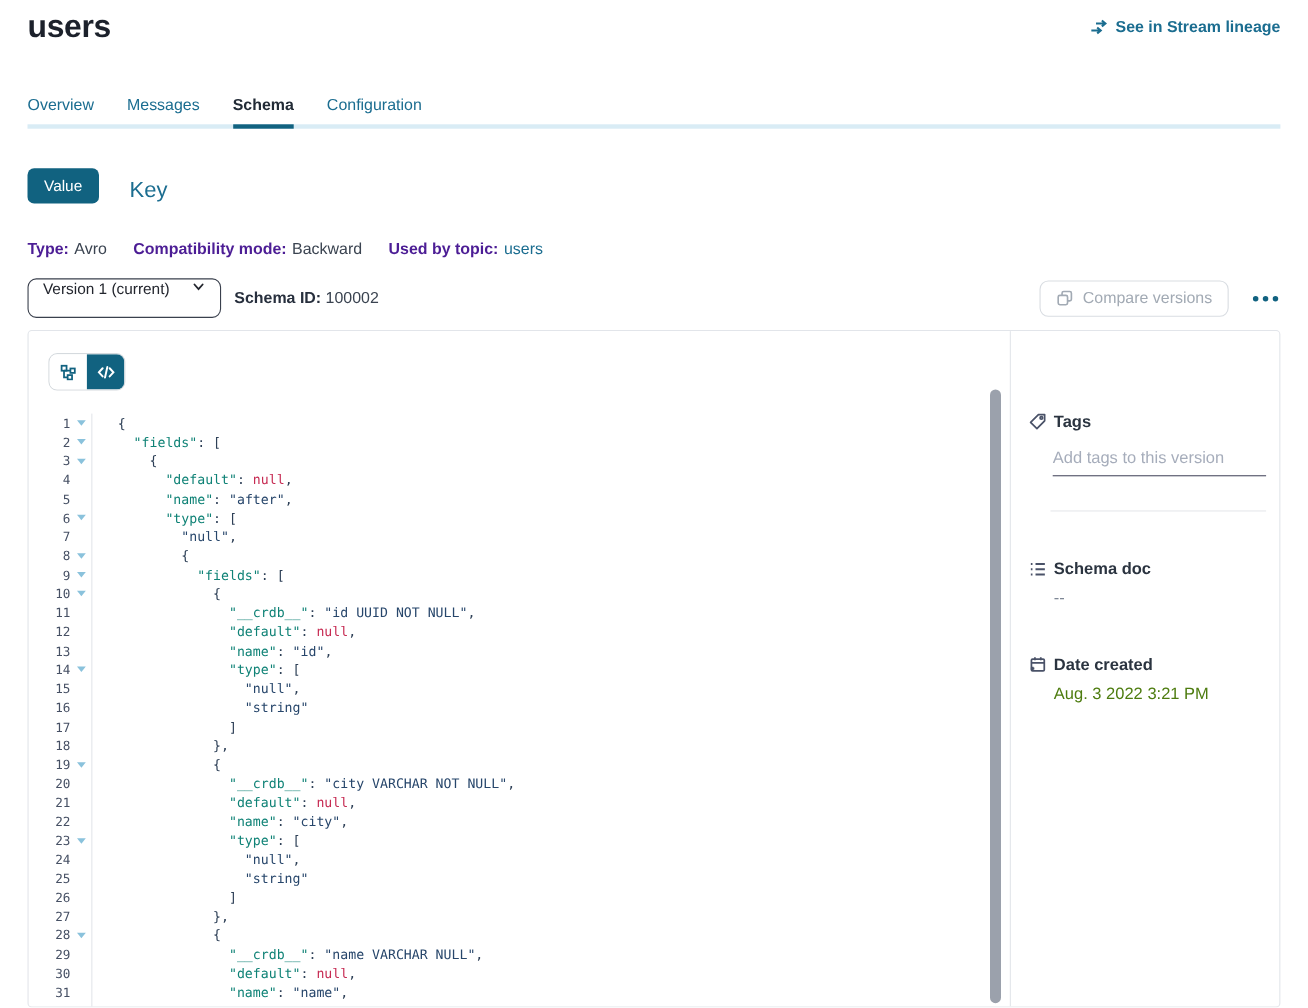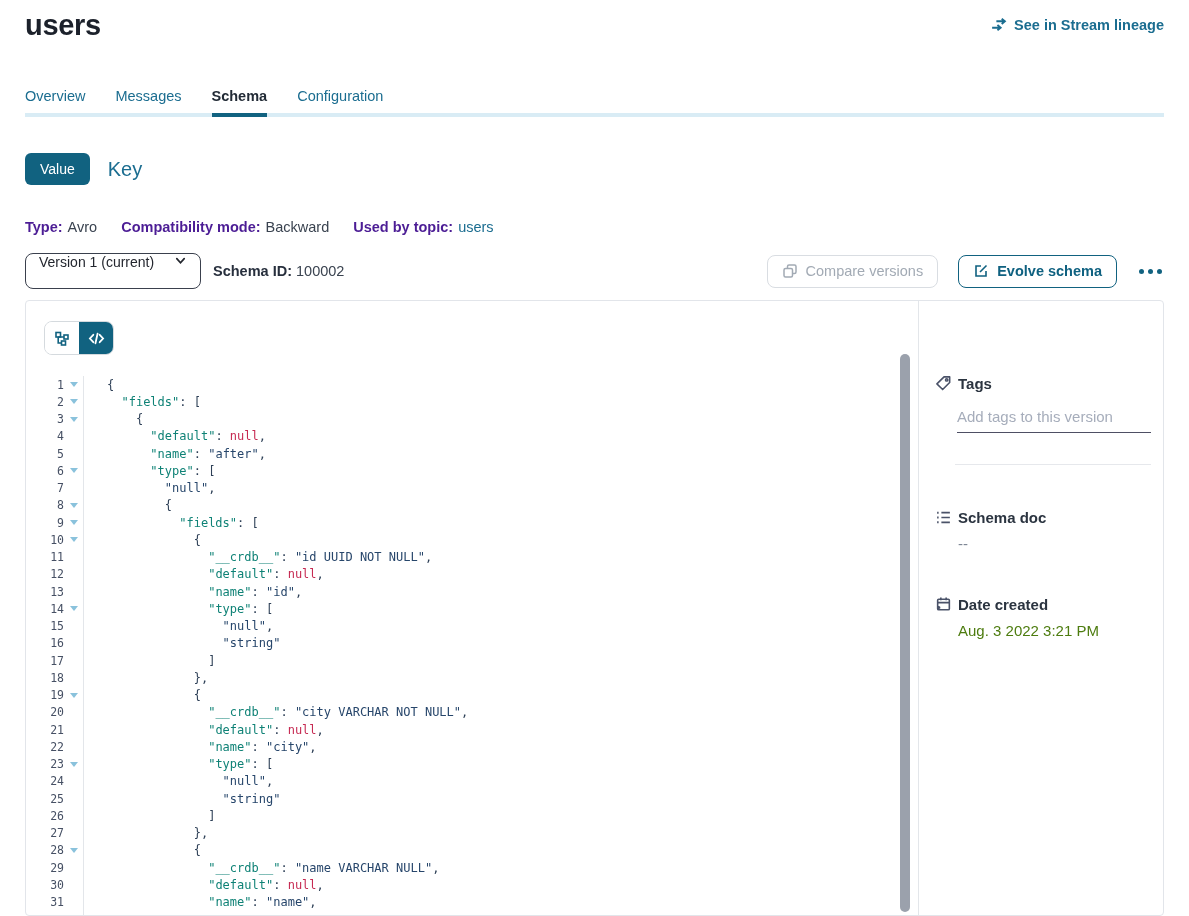--- a/index.html
+++ b/index.html
@@ -12,21 +12,21 @@
   .title { font-size: 29px; font-weight: 800; color: #1c212b; letter-spacing: -0.3px; }
   .lineage { display: flex; align-items: flex-end; gap: 7px; color: var(--link,#1b6d90); font-size: 14.5px; font-weight: 700; text-decoration: none; margin-top: 7px; cursor: pointer; }
 
   
   .tabs { position: relative; display: flex; gap: 30px; margin-top: 46px; }
   .tabs .track { position: absolute; left: 0; right: 0; bottom: 0; height: 4px; background: #d9ecf5; }
   .tab { position: relative; z-index: 1; font-size: 14.5px; padding-bottom: 9px; color: var(--link,#1b6d90); font-weight: 500; cursor: pointer; border-bottom: 4px solid transparent; }
   .tab.active { color: #222b36; font-weight: 600; border-bottom-color: var(--accent,#116280); }
 
   
-  .vk { display: flex; align-items: center; gap: 18px; margin-top: 36px; }
+  .vk { display: flex; align-items: flex-end; gap: 28px; margin-top: 36px; }
   .btn-value { background: var(--accent,#116280); color: #fff; font-size: 14px; padding: 8px 15px; border: none; border-radius: 6px; cursor: pointer; font-family: inherit; }
   .btn-key { color: var(--link,#1b6d90); font-size: 20px; font-weight: 500; background: none; border: none; cursor: pointer; font-family: inherit; }
 
   
   .meta { display: flex; gap: 24px; margin-top: 34px; font-size: 14.5px; }
   .meta b { color: #4c1d95; font-weight: 700; }
   .meta span.v { color: #3a4350; margin-left: 5px; }
   .meta a { color: var(--link,#1b6d90); text-decoration: none; margin-left: 5px; cursor: pointer; }
 
   
@@ -126,29 +126,20 @@
     </div>
     <div class="right">
       <button class="btn ghost">
         <span style="display:flex">
           <svg width="16" height="16" viewBox="0 0 16 16" fill="none" stroke="#a2aab4" stroke-width="1.5">
               <rect x="5.5" y="2" width="8.5" height="8.5" rx="1.5"></rect>
               <rect x="2" y="5.5" width="8.5" height="8.5" rx="1.5" fill="#fff"></rect>
             </svg>
         </span>
         <span>Compare versions</span>
-      </button>
-      <button class="btn outline">
-        <span style="display:flex">
-          <svg width="16" height="16" viewBox="0 0 16 16" fill="none" stroke="#0f6180" stroke-width="1.6">
-              <path d="M8 3 H3 V13 H13 V8"></path>
-              <path d="M7 9 L13.5 2.5"></path>
-            </svg>
-        </span>
-        <span>Evolve schema</span>
       </button>
       <button class="dots">
           <i></i>
           <i></i>
           <i></i>
         </button>
     </div>
   </div>
 
   <div class="panel">

